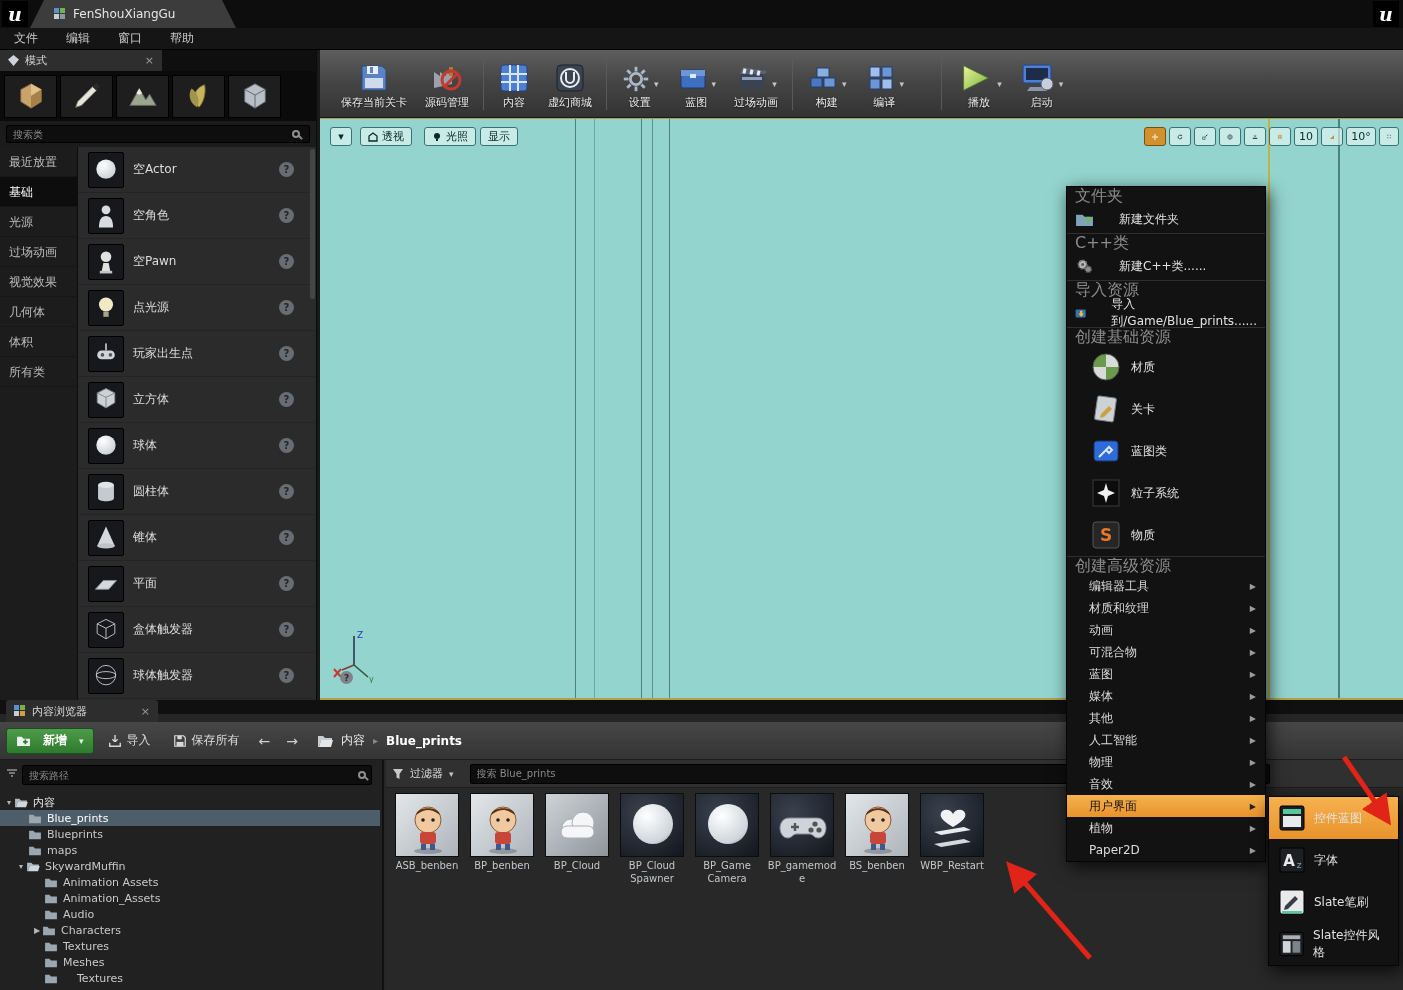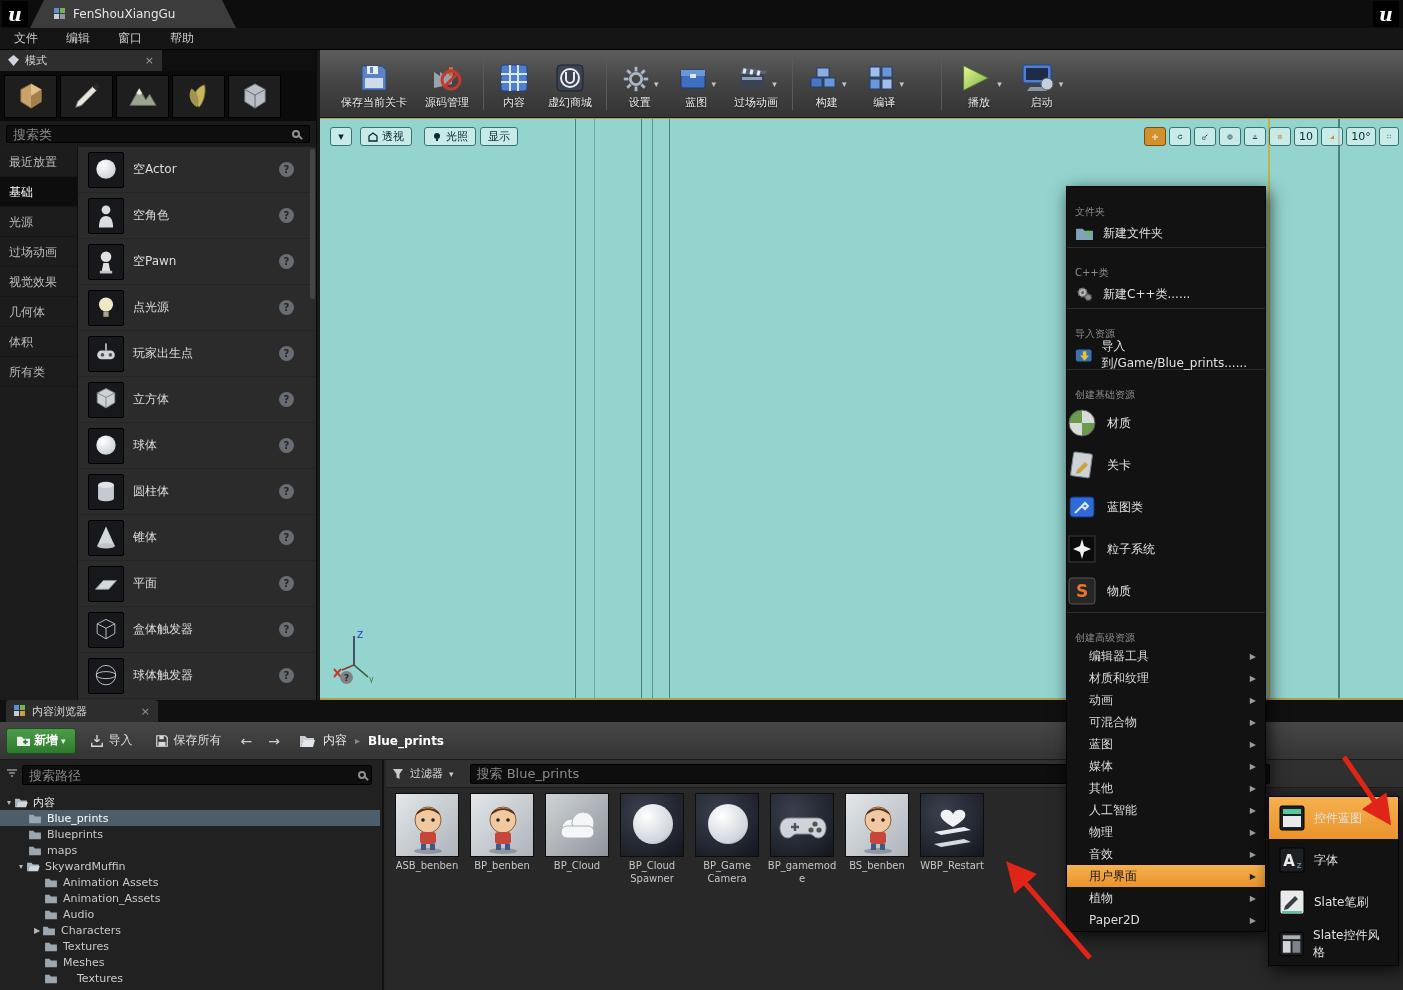--- a/index.html
+++ b/index.html
@@ -19,21 +19,21 @@
 
 .modes{left:0;top:50px;width:317px;height:650px;background:#242424;border-right:1px solid #0a0a0a;overflow:hidden}
 .modes-tabrow{left:0;top:0;width:100%;height:21px;background:#0f0f0f}
 .modes-tab{position:absolute;left:0;top:0;width:162px;height:21px;background:#2e2e2e;display:flex;align-items:center;gap:6px;padding:8px 8px}
 .modes-tab .lbl{font-size:11px;color:#d8d8d8}
 .modes-tab .x{margin-left:auto;color:#9a9a9a;font-size:11px}
 .toolsrow{left:0;top:21px;width:100%;height:50px;background:#0b0b0b;display:flex;align-items:center;padding-left:4px;gap:3px}
 .tool{width:53px;height:43px;background:#1e1e1e;border:1px solid #000;display:flex;align-items:center;justify-content:center}
 .searchrow{left:0;top:71px;width:100%;height:26px;background:#1b1b1b;padding:4px 6px;position:absolute}
 .searchbox{width:100%;height:18px;background:#0e0e0e;border:1px solid #000;border-radius:2px;color:#bbb;
-  font-size:13px;padding:0 20px 0 6px;outline:none;font-family:inherit}
+  font-size:10px;padding:0 20px 0 6px;outline:none;font-family:inherit}
 .searchbox::placeholder{color:#8a8a8a}
 .mag{position:absolute;width:8px;height:8px;border:2px solid #8f8f8f;border-radius:50%}
 .mag::after{content:"";position:absolute;width:6px;height:2px;background:#8f8f8f;transform:rotate(45deg);right:-5px;bottom:-2px}
 .modes-body{left:0;top:97px;width:100%;height:553px;display:flex;position:absolute}
 .catcol{width:78px;background:#1c1c1c;border-right:1px solid #0d0d0d}
 .cat{height:30px;line-height:30px;padding-left:9px;font-size:12px;color:#bdbdbd;border-bottom:1px solid #161616}
 .cat.sel{background:#0d0d0d;color:#fff}
 .itemcol{flex:1;background:#2b2b2b;position:relative}
 .pitem{height:46px;display:flex;align-items:center;gap:9px;padding:0 22px 0 10px;border-bottom:1px solid #242424}
 .pic{width:36px;height:36px;background:#17181b;border:1px solid #000;border-radius:2px;display:flex;align-items:center;justify-content:center;flex:none}
@@ -55,40 +55,40 @@
 .vchip{position:absolute;top:8px;height:19px;border:1px solid #39736f;background:rgba(233,249,247,.62);
   border-radius:3px;color:#0d2a28;font-size:11px;display:flex;align-items:center;padding:0 7px;gap:4px;white-space:nowrap}
 .vchip.orange{background:#d2912d;border-color:#7c4d12;color:#fff}
 .rightchips{position:absolute;top:8px;right:4px;display:flex;gap:3px}
 .rightchips .vchip{position:static}
 .gizhelp{position:absolute;width:13px;height:13px;border-radius:50%;background:#7e8487;color:#2a2d2f;font-size:9px;
   font-weight:bold;display:flex;align-items:center;justify-content:center}
 
 .ctx{left:1066px;top:186px;width:200px;background:#121212;border:1px solid #050505;box-shadow:3px 5px 16px rgba(0,0,0,.75);z-index:40}
 .ctx-sec+.ctx-sec{border-top:1px solid #2e2e2e}
-.ctx-h{height:18px;line-height:18px;padding:16px 8px;font-size:10px;color:#8b8b8b}
-.ctx-item{height:28px;display:flex;align-items:center;gap:9px;padding:0 8px;font-size:12px;color:#e2e2e2}
-.ctx-big{height:42px;display:flex;align-items:center;gap:10px;padding:0 0;font-size:12px;color:#e2e2e2}
+.ctx-h{height:18px;line-height:18px;padding:0 8px;font-size:16px;color:#8b8b8b}
+.ctx-item{height:28px;display:flex;align-items:center;gap:25px;padding:0 8px;font-size:12px;color:#e2e2e2}
+.ctx-big{height:42px;display:flex;align-items:center;gap:10px;padding:0 24px;font-size:12px;color:#e2e2e2}
 .ctx-adv{height:22px;display:flex;align-items:center;padding:0 9px 0 22px;font-size:12px;color:#dcdcdc}
 .arr{margin-left:auto;font-size:8px;color:#9c9c9c}
 .hl{background:linear-gradient(#f6b14e,#e9932c);color:#141414}
 .hl .arr{color:#222}
 .sub{left:1268px;top:796px;width:131px;background:#121212;border:1px solid #050505;box-shadow:3px 5px 16px rgba(0,0,0,.75);z-index:50}
 .sub-item{height:42px;display:flex;align-items:center;gap:8px;padding:0 9px;font-size:12px;color:#e2e2e2}
 
 .cb{left:0;top:700px;width:1403px;height:290px;background:#262626}
-.cb-tabrow{left:0;top:0;width:100%;height:22px;background:#101010;position:absolute}
+.cb-tabrow{left:0;top:0;width:100%;height:14px;background:#101010;position:absolute}
 .cb-tab{position:absolute;left:6px;top:0;width:152px;height:22px;background:#2d2d2d;border-radius:3px 3px 0 0;
   display:flex;align-items:center;gap:6px;padding:0 8px}
 .cb-tab .lbl{font-size:11px;color:#dadada}
 .cb-tab .x{margin-left:auto;color:#999;font-size:11px}
 .cb-toolbar{left:0;top:22px;width:100%;height:38px;background:linear-gradient(180deg,#474747,#343434);position:absolute;
   display:flex;align-items:center;padding:0 6px;gap:6px;border-bottom:1px solid #1b1b1b}
 .greenbtn{height:26px;background:linear-gradient(180deg,#4d9c4a,#2e7a2e);border:1px solid #1c4d1c;border-radius:3px;
-  display:flex;align-items:center;gap:3px;padding:0 9px;color:#fff;font-weight:bold;font-size:12px}
+  display:flex;align-items:center;gap:12px;padding:0 9px;color:#fff;font-weight:bold;font-size:12px}
 .cbtn{display:flex;align-items:center;gap:5px;font-size:12px;color:#dedede;padding:0 8px;height:26px}
 .navarr{font-size:14px;color:#cfcfcf;padding:0 5px}
 .crumb{display:flex;align-items:center;gap:8px;margin-left:8px}
 .cb-left{left:0;top:60px;width:384px;height:230px;background:#212121;border-right:2px solid #101010;position:absolute}
 .treerow{position:relative;height:16px;display:flex;align-items:center;font-size:11px;color:#c9c9c9;white-space:nowrap}
 .treerow.sel{background:#4e5d6a;color:#fff}
 .tri{font-size:8px;color:#b5b5b5;width:10px;text-align:center;flex:none}
 .findent{flex:none}
 .cb-right{left:386px;top:60px;right:0;height:230px;background:#282828;position:absolute}
 .filterrow{position:absolute;left:0;top:0;right:0;height:28px;background:#303030;border-bottom:1px solid #1d1d1d;

